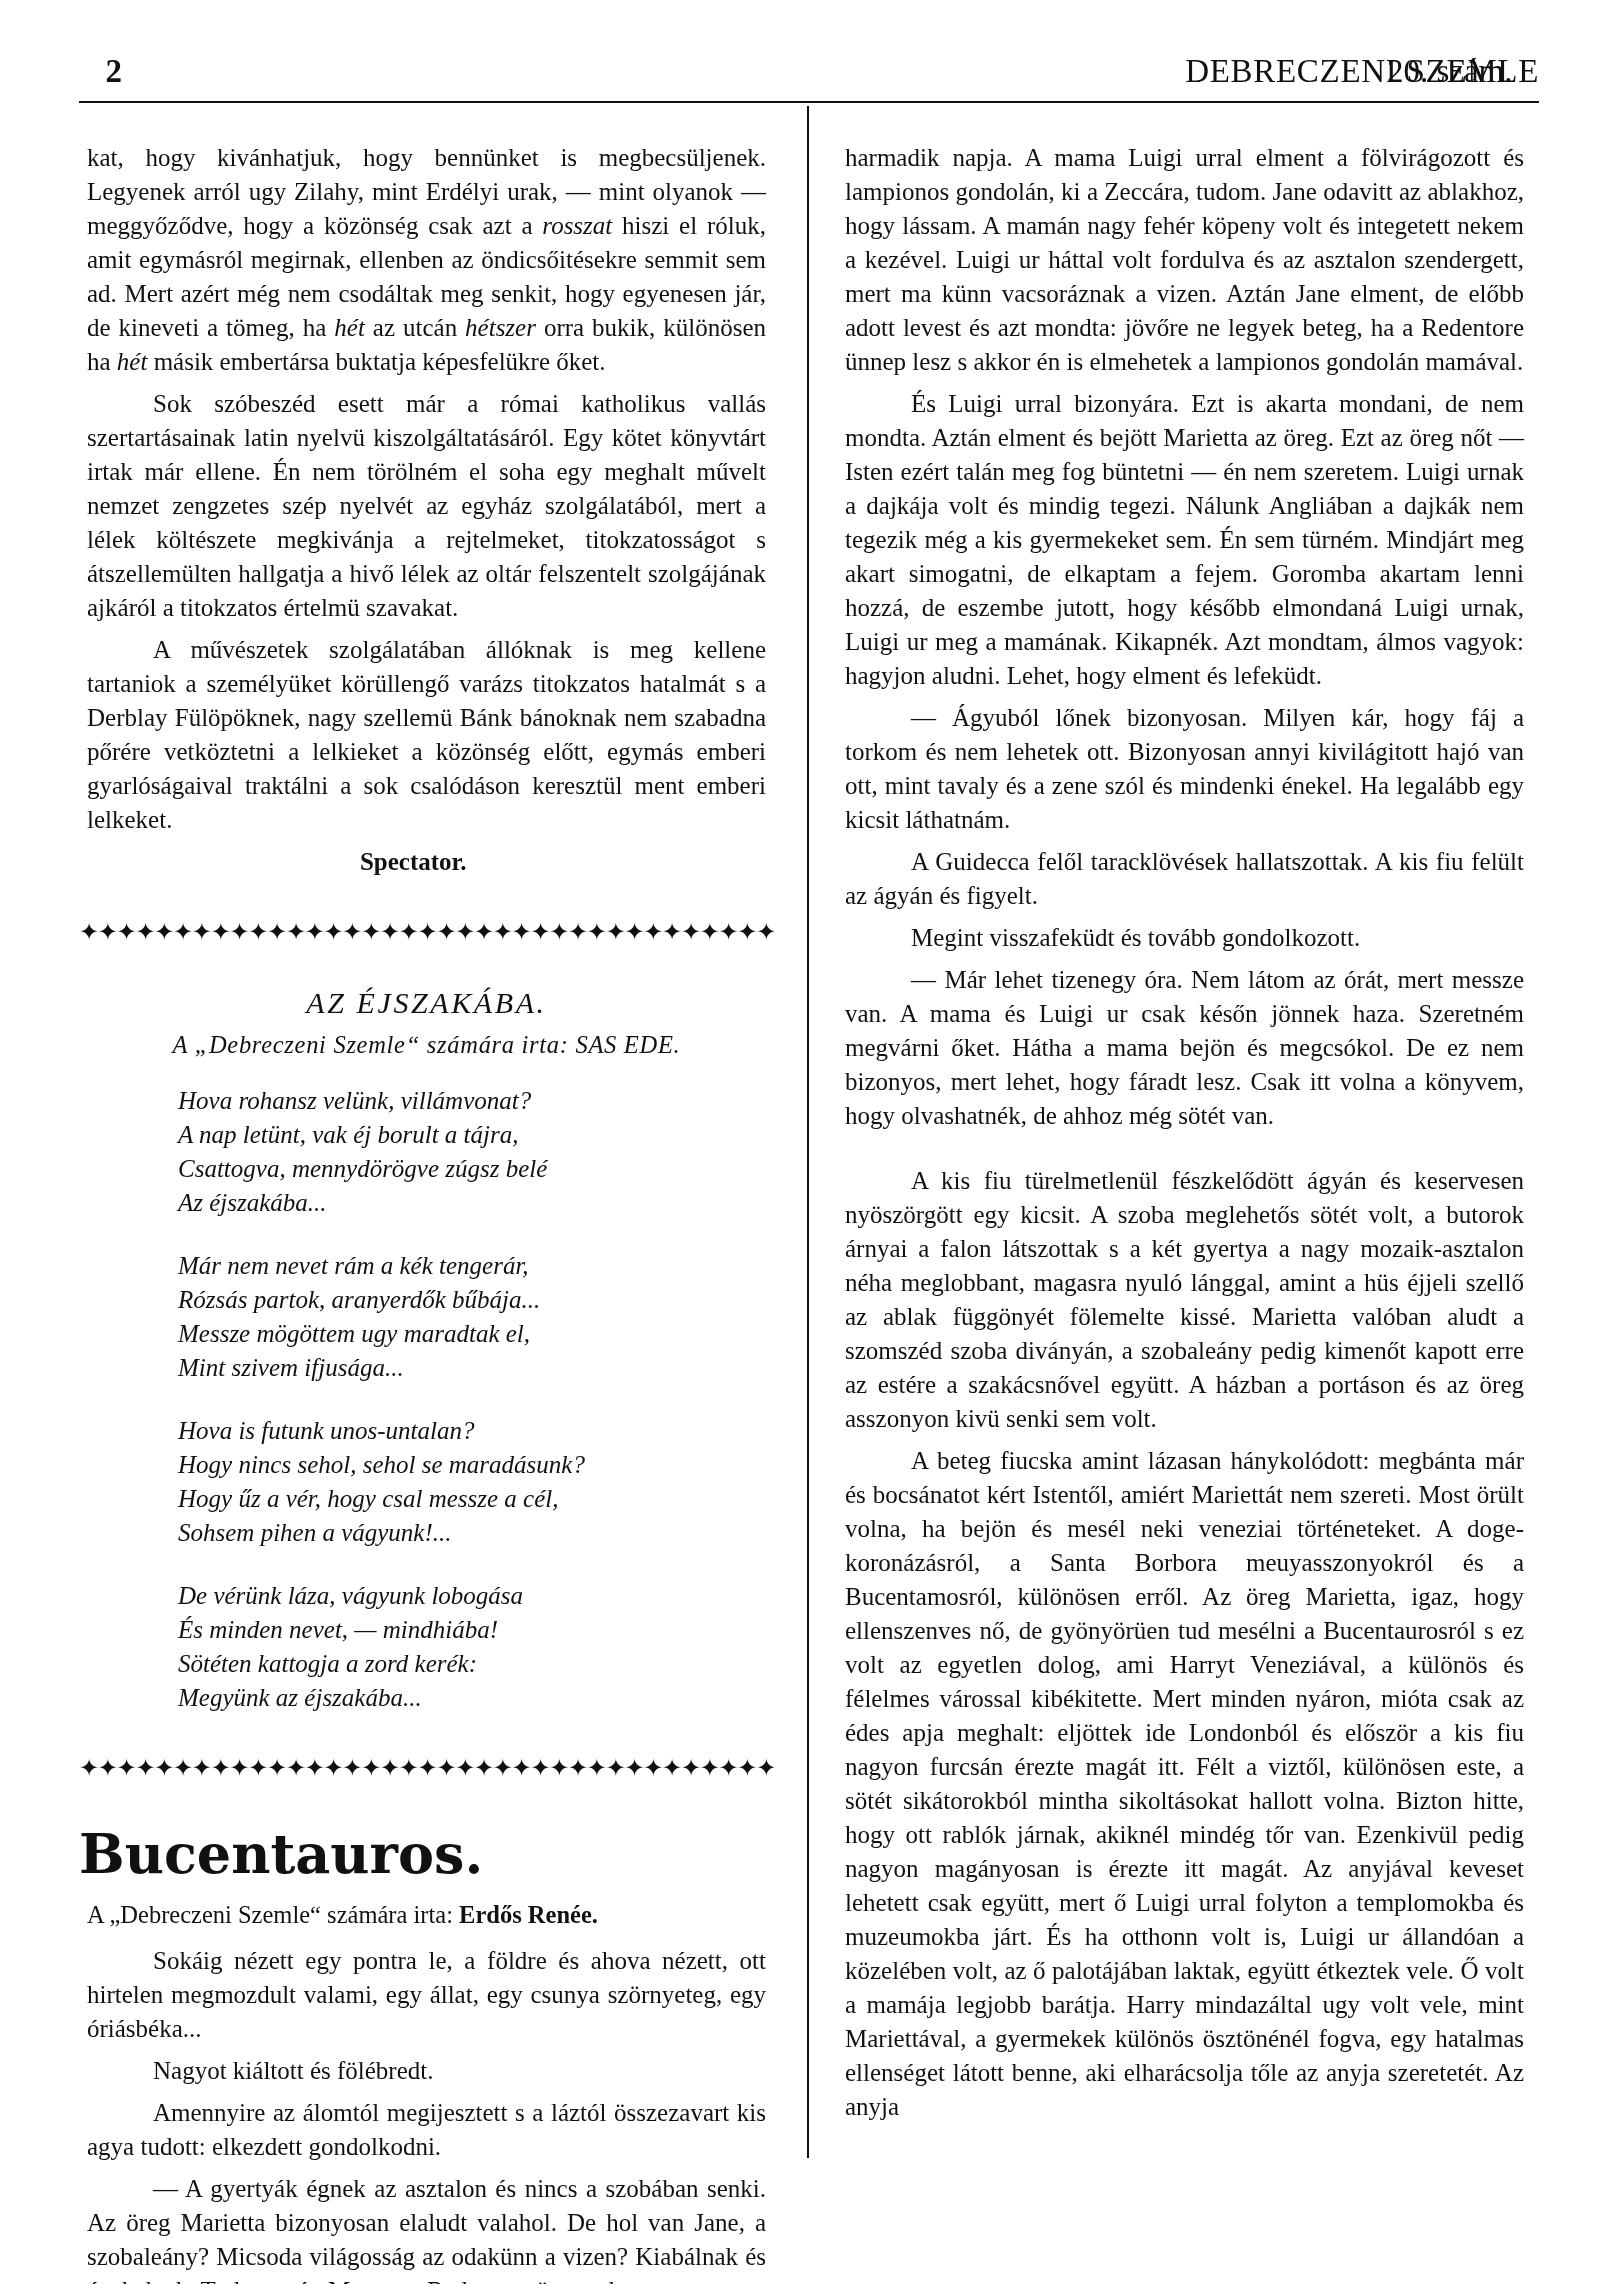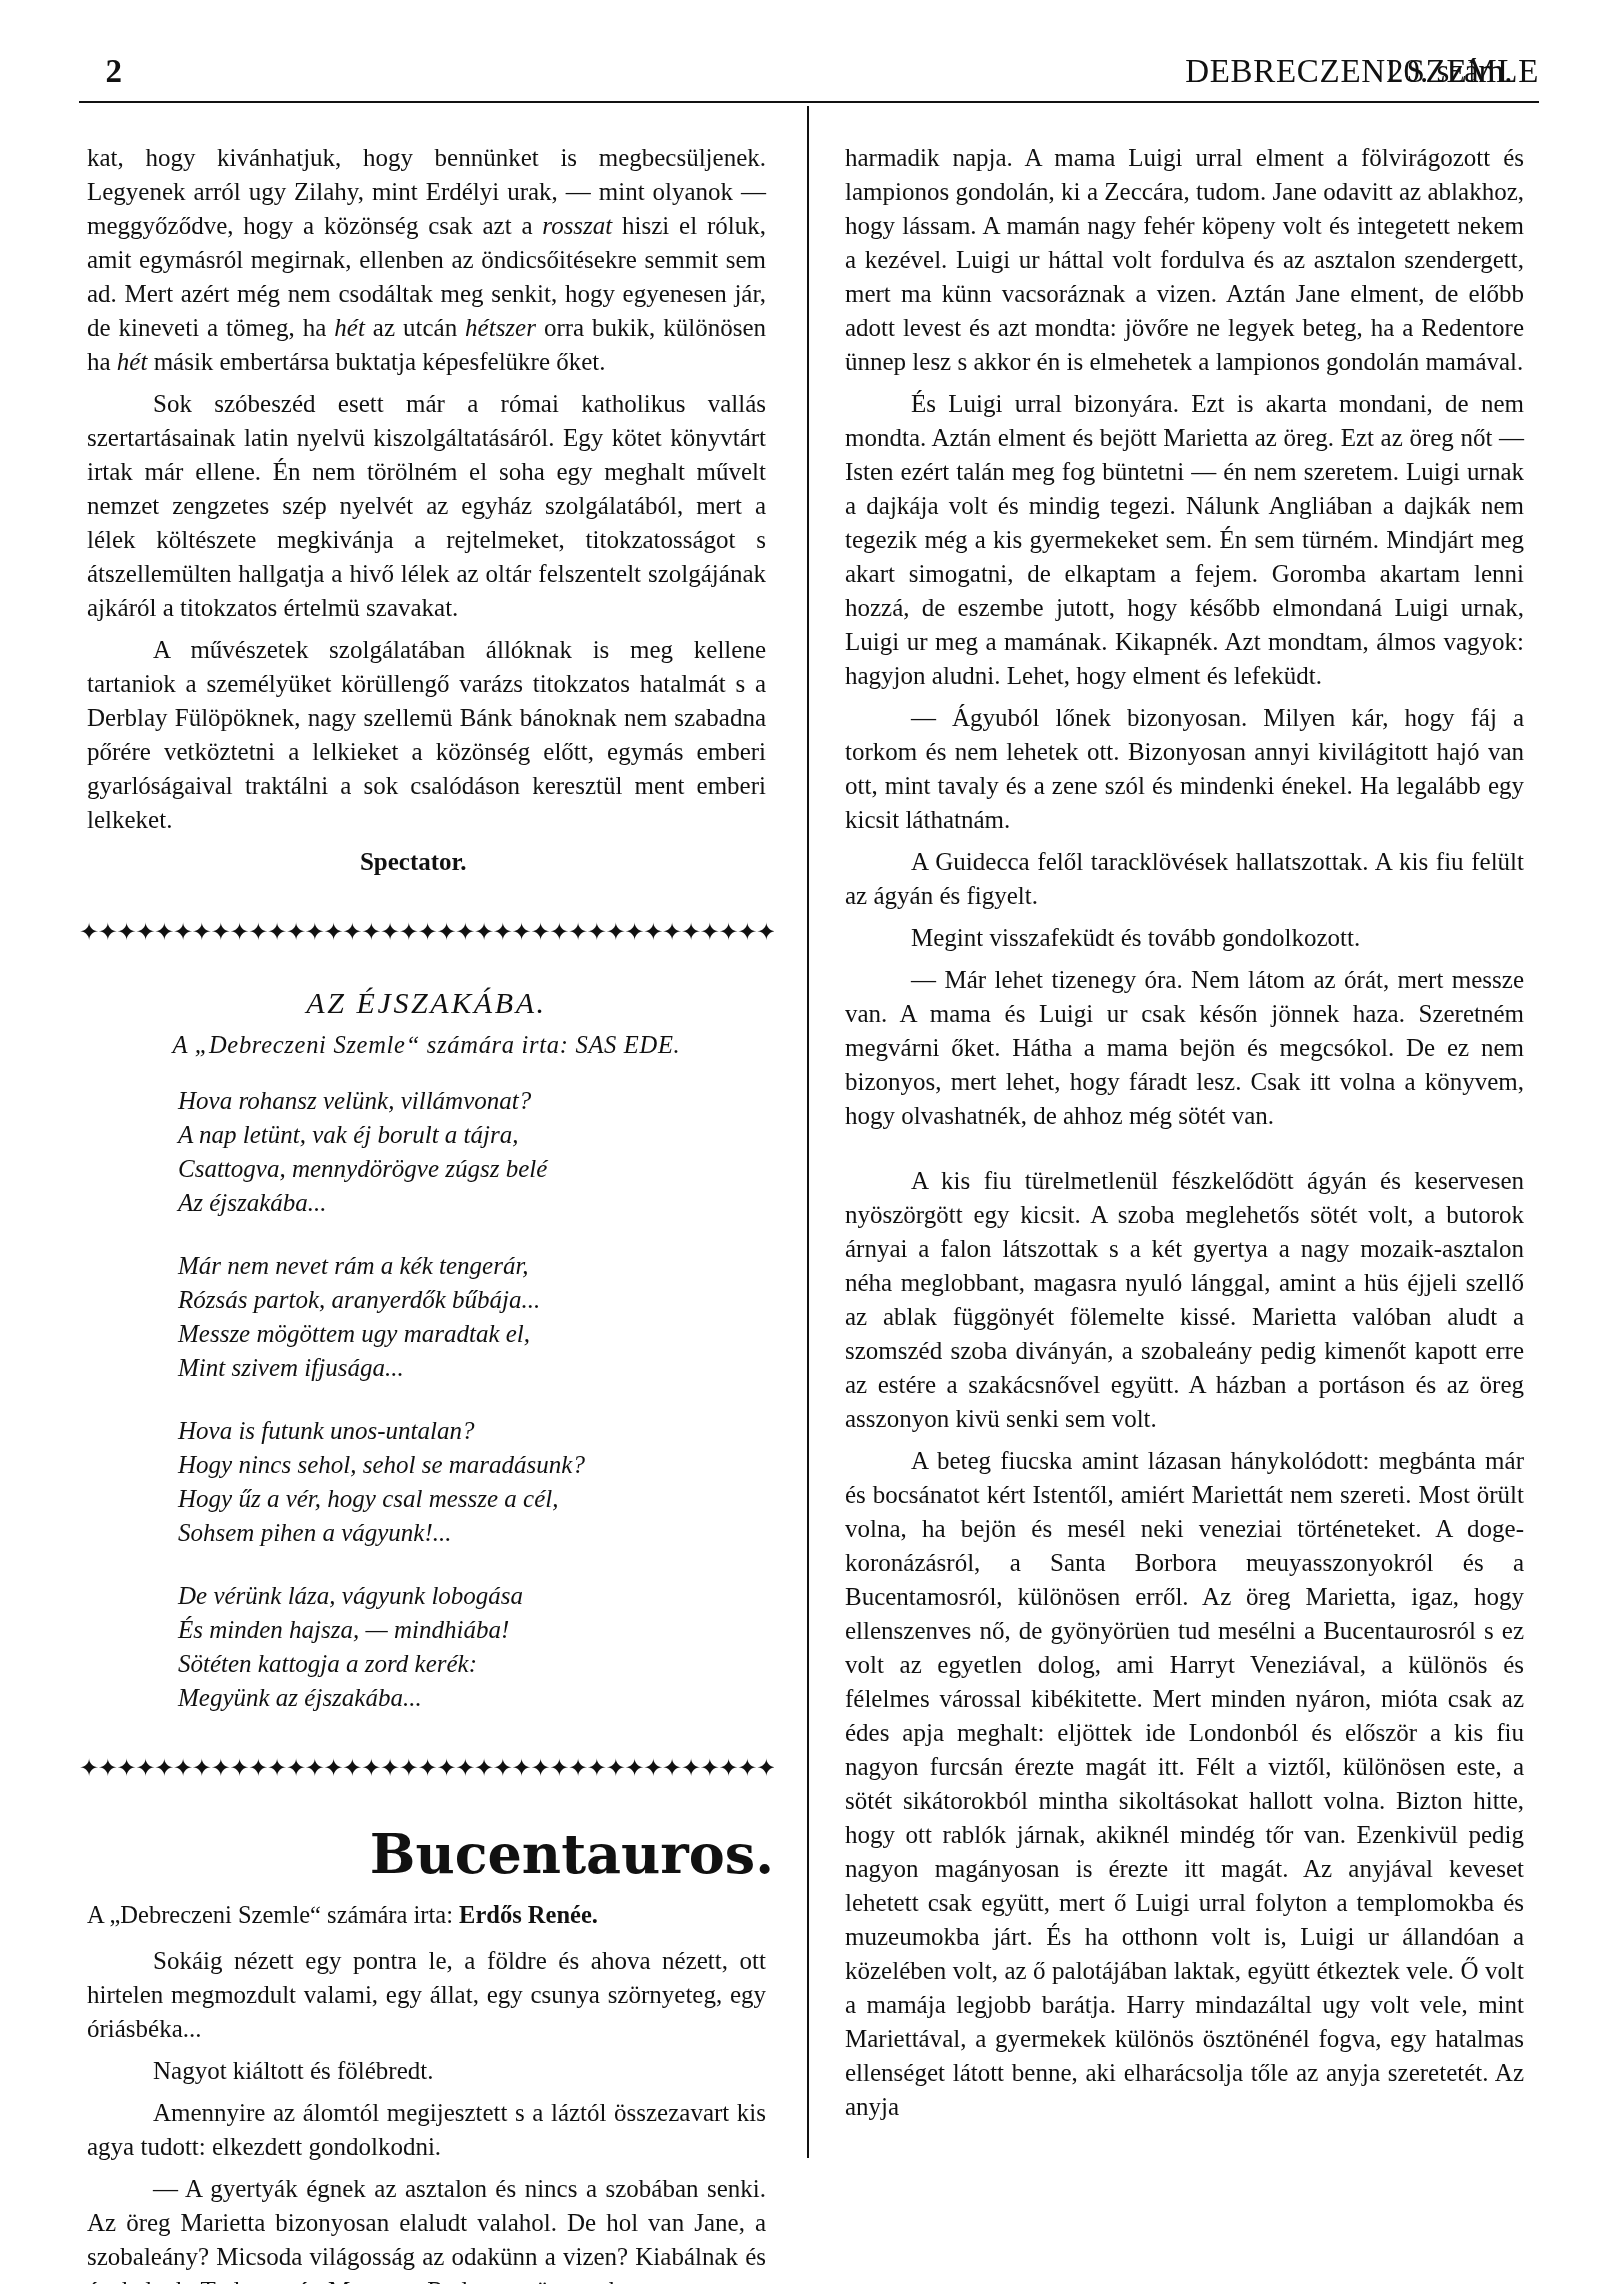--- a/index.html
+++ b/index.html
@@ -16,21 +16,21 @@
   .col-right { left: 758px; }
   .col p { margin: 8px; text-indent: 0; }
   .col p.ind { text-indent: 66px; }
   .col p.cont { text-indent: 0; }
   .sig { text-align: center; font-weight: bold; margin-top: 5.3px !important; padding-right: 26.5px; }
   .ornament { text-align: center; font-size: 24px; letter-spacing: -1.3px; margin: 40px 0 40px 0 !important; line-height: 26.5px; white-space: nowrap; overflow: hidden; }
   .poem-title { text-align: center; font-style: italic; font-size: 30px; letter-spacing: 2.6px; margin: 6.6px 0 8px 0 !important; }
   .byline { text-align: center; font-style: italic; font-size: 24.5px; margin-bottom: 22.5px !important; letter-spacing: 0.7px; }
   .stanza { margin: 0 0 29px 99px !important; font-style: italic; text-align: left; }
   .stanza div { white-space: nowrap; }
-  .story-title { text-align: right; font-weight: bold; font-size: 54px; line-height: 64px; margin: 26.5px 0 12px 0 !important; font-family: "DejaVu Serif", serif; }
+  .story-title { text-align: left; font-weight: bold; font-size: 54px; line-height: 64px; margin: 26.5px 0 12px 0 !important; font-family: "DejaVu Serif", serif; }
   .story-byline { text-align: left; font-size: 24.5px; margin-bottom: 12px !important; }
   .story-byline b { font-weight: bold; }
   .gap { height: 14.6px; }
   em { font-style: italic; }
 </style>
 </head>
 <body>
 
 <div class="page">
 
@@ -68,21 +68,21 @@
           <div>Mint szivem ifjusága...</div>
         </div>
         <div class="stanza">
           <div>Hova is futunk unos-untalan?</div>
           <div>Hogy nincs sehol, sehol se maradásunk?</div>
           <div>Hogy űz a vér, hogy csal messze a cél,</div>
           <div>Sohsem pihen a vágyunk!...</div>
         </div>
         <div class="stanza">
           <div>De vérünk láza, vágyunk lobogása</div>
-          <div>És minden hajsza, — mindhiába!</div>
+          <div>És minden nevet, — mindhiába!</div>
           <div>Sötéten kattogja a zord kerék:</div>
           <div>Megyünk az éjszakába...</div>
         </div>
       </div>
 
     <p class="ornament">✦✦✦✦✦✦✦✦✦✦✦✦✦✦✦✦✦✦✦✦✦✦✦✦✦✦✦✦✦✦✦✦✦✦✦✦✦✦✦✦✦✦✦</p>
 
     <p class="story-title">Bucentauros.</p>
     <p class="story-byline"><span>A „Debreczeni Szemle“ számára irta: </span><b>Erdős Renée.</b></p>
     <div id="story-left">

